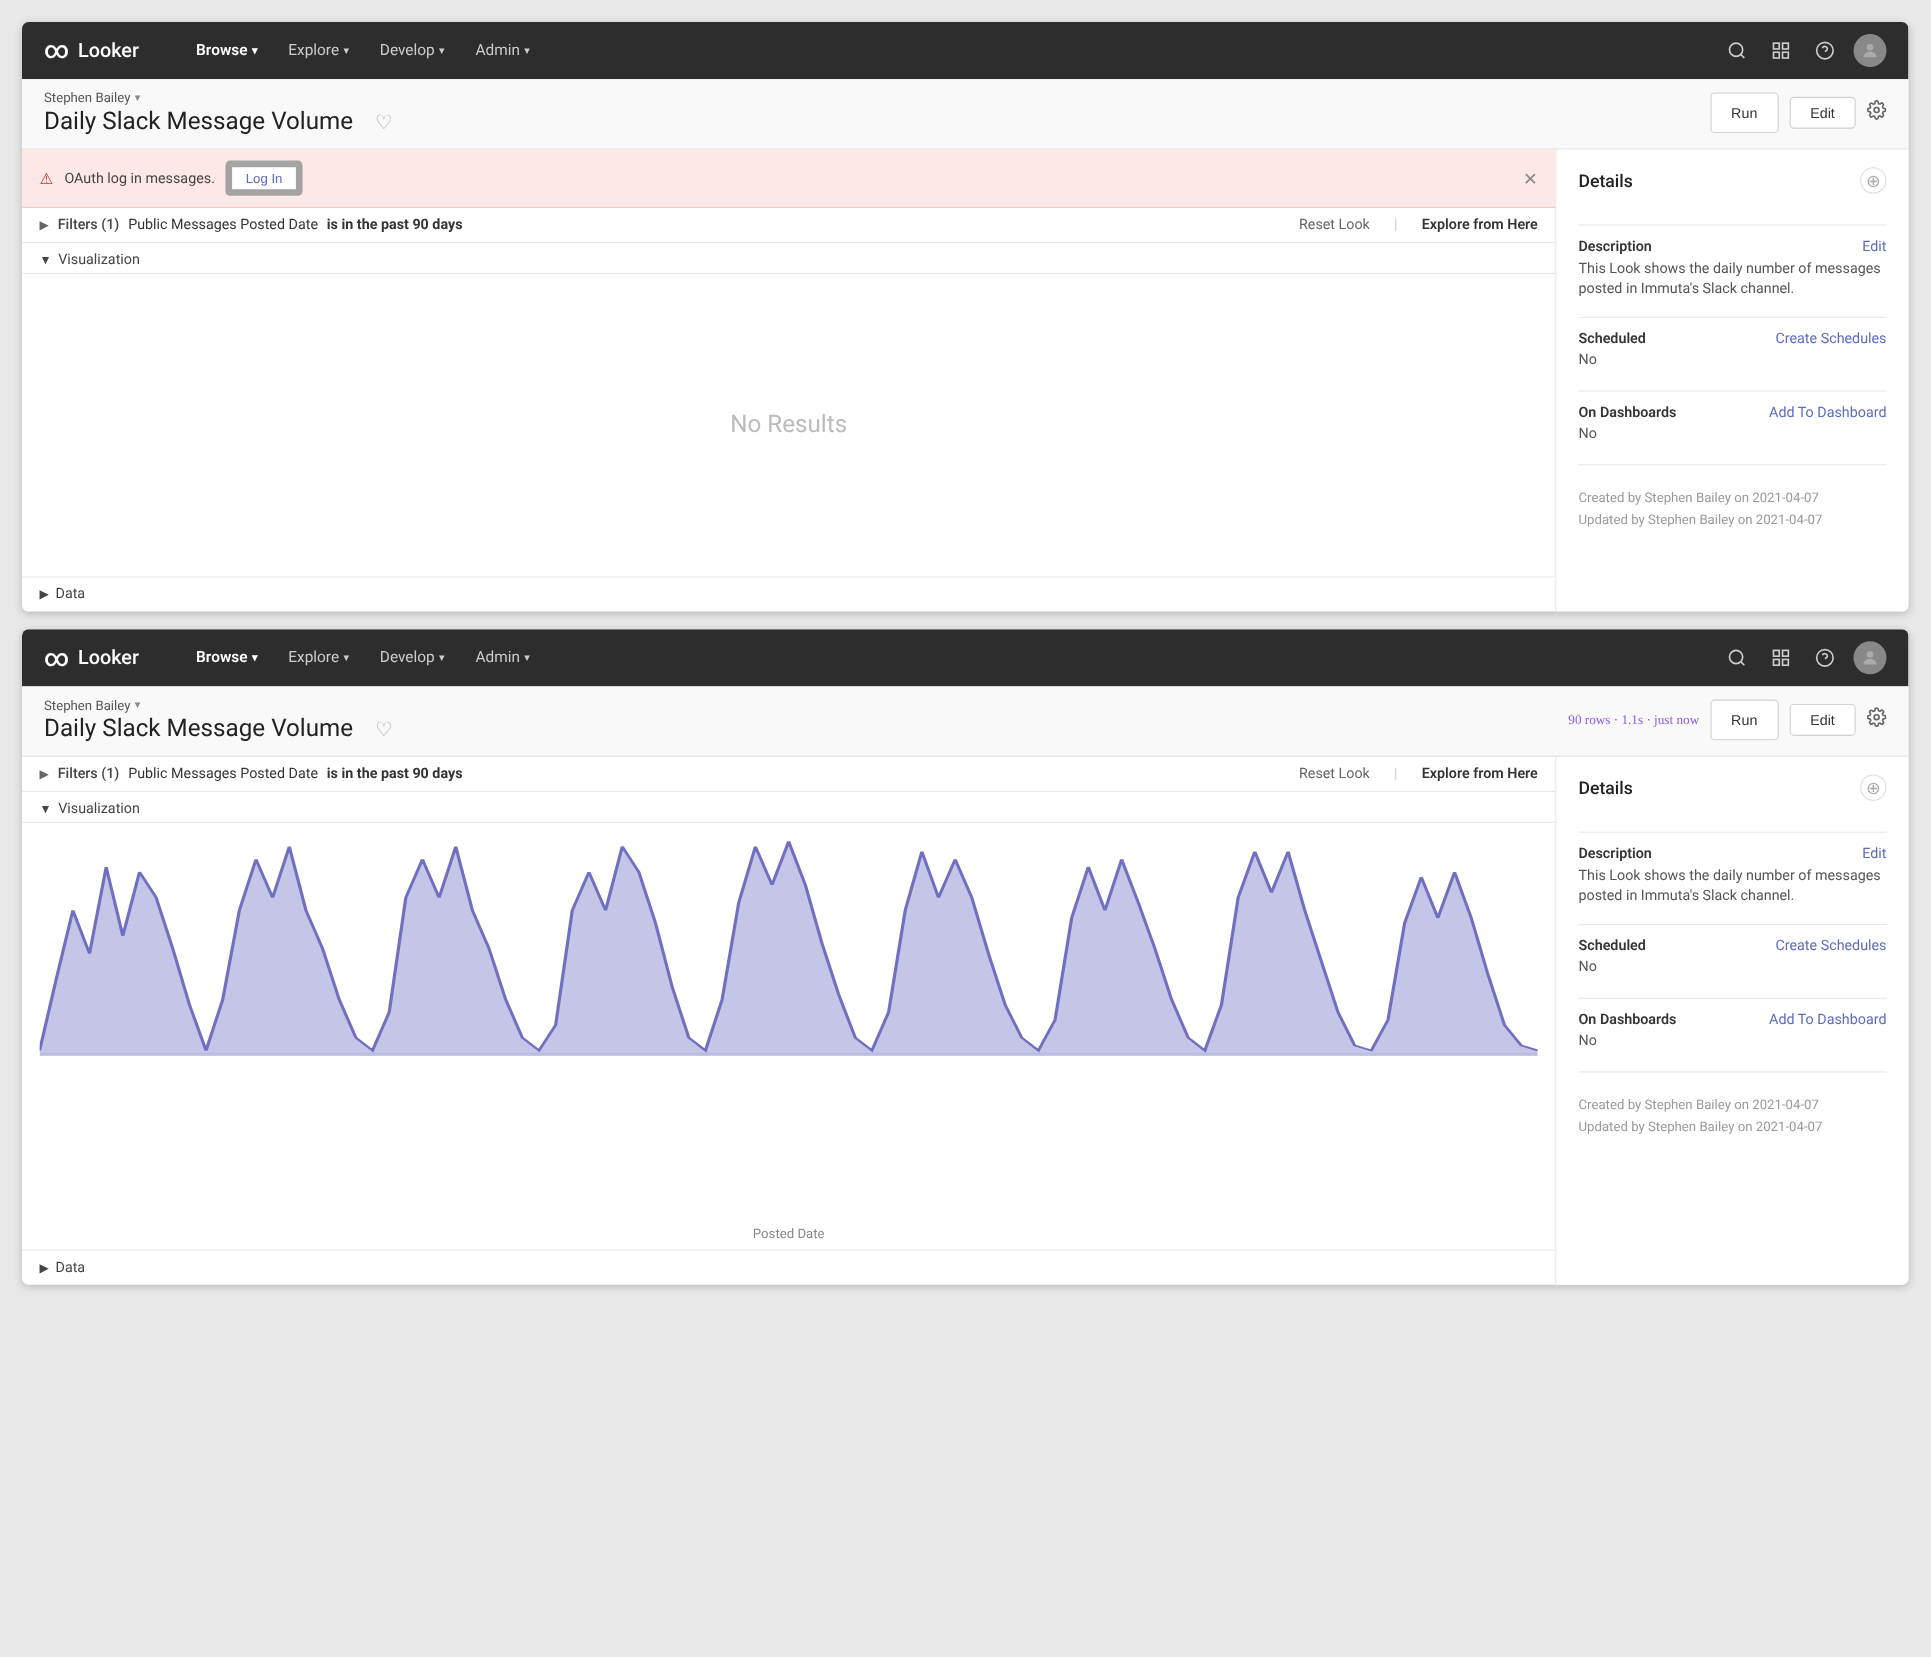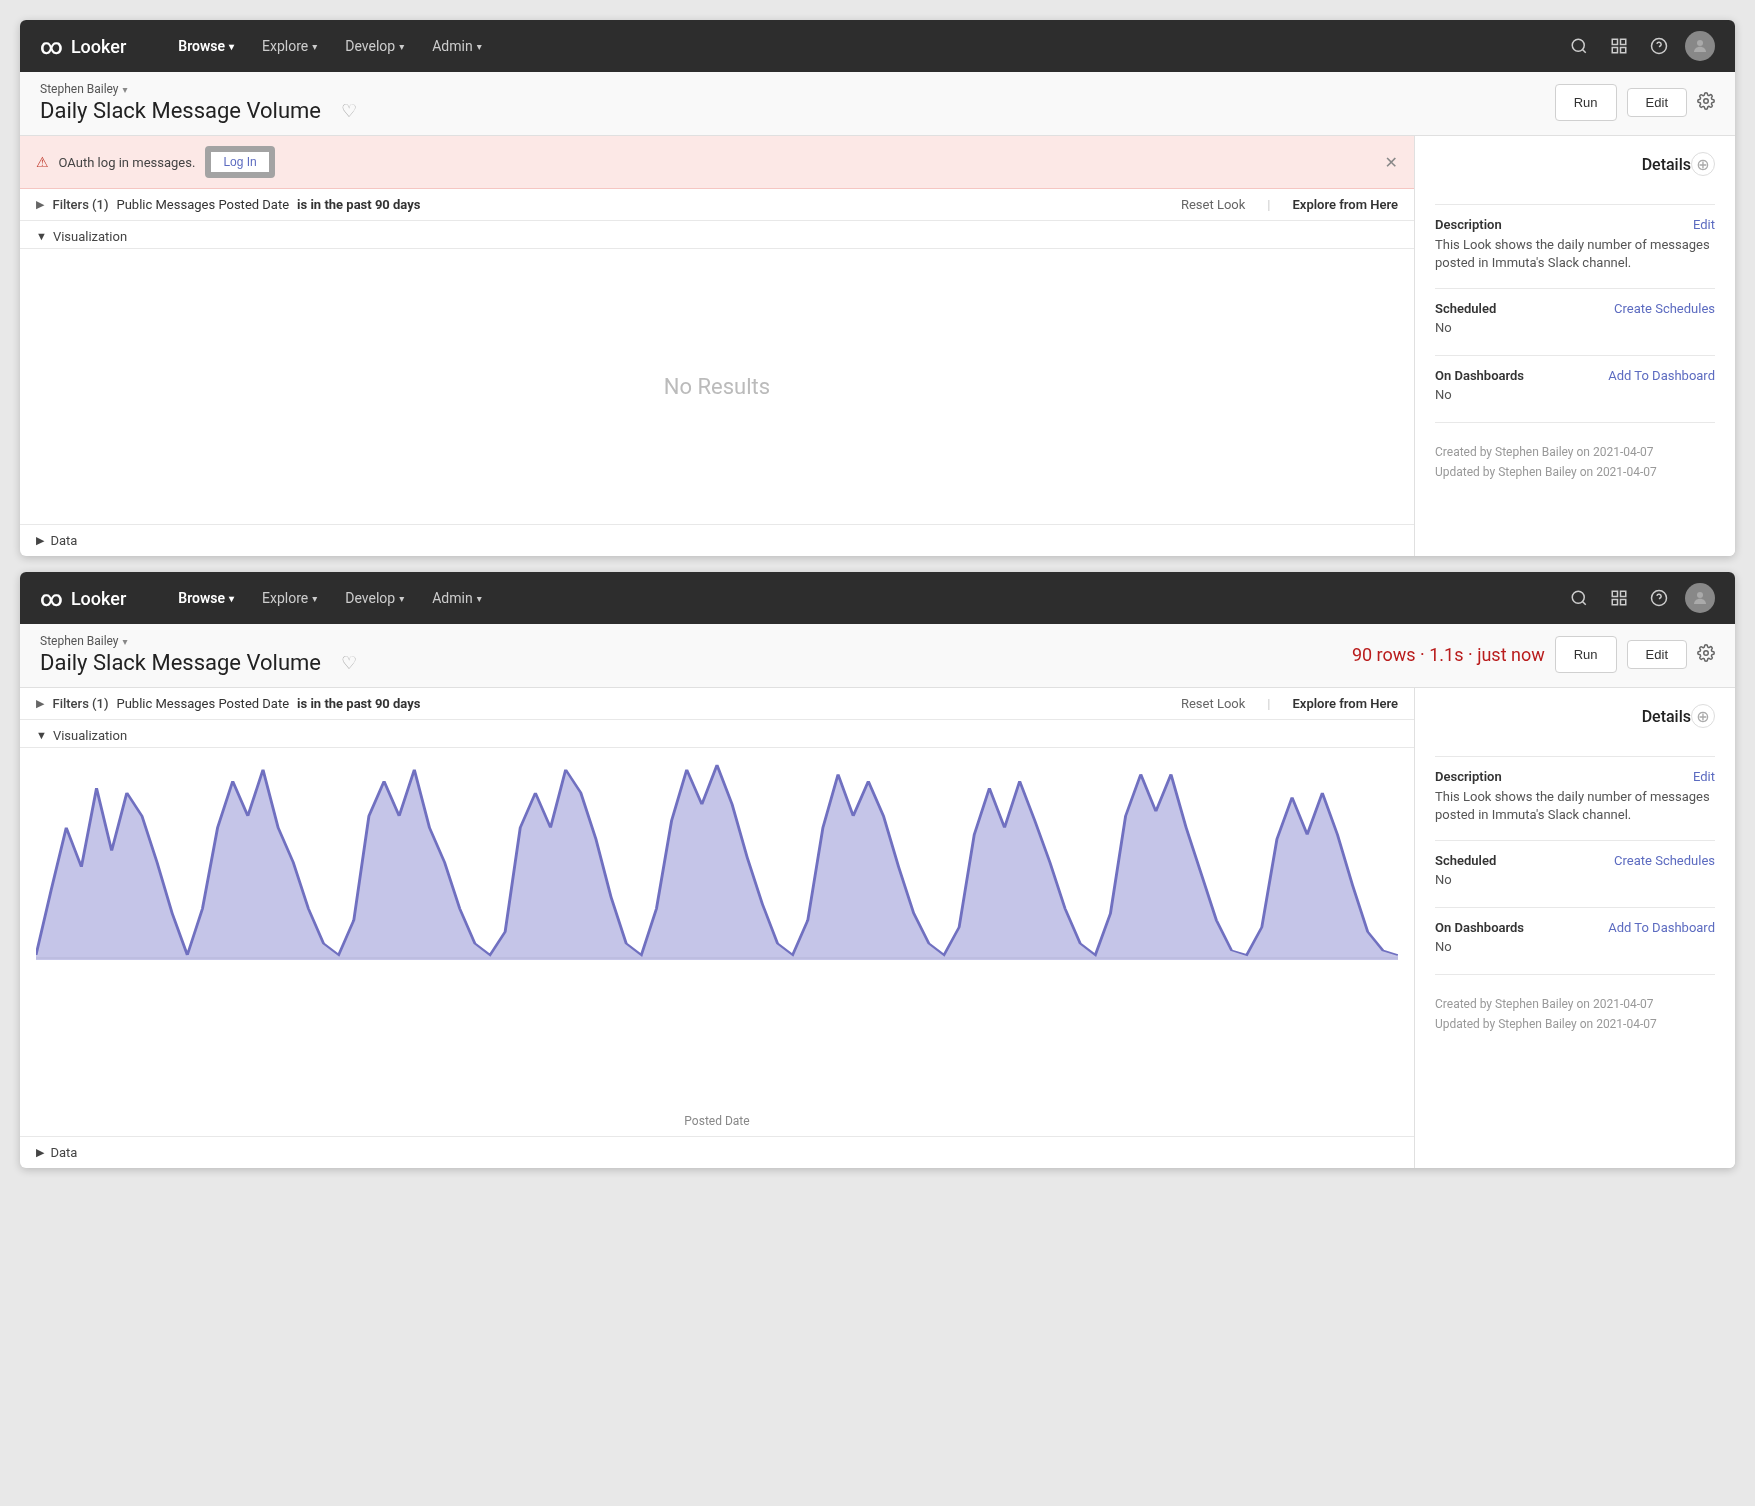--- a/index.html
+++ b/index.html
@@ -116,22 +116,23 @@
       font-size: 18px;
       color: #aaa;
       cursor: pointer;
     }
     .look-header-right {
       display: flex;
       align-items: center;
       gap: 10px;
     }
     .row-info {
-      font-size: 18px;
-      color: #b91c1c;
+      font-size: 12px;
+      color: #8b5cf6;
+      font-family: Liberation Serif, serif;
     }
     .btn-run {
       background: #fff;
       border: 1px solid #d0d0d0;
       border-radius: 4px;
       padding: 10px 18px;
       font-size: 13px;
       cursor: pointer;
       color: #333;
     }
@@ -273,21 +274,21 @@
     .look-sidebar {
       width: 320px;
       background: #fff;
       padding: 16px 20px;
       display: flex;
       flex-direction: column;
       gap: 0;
     }
     .sidebar-header {
       display: flex;
-      justify-content: flex-end;
+      justify-content: space-between;
       align-items: center;
       margin-bottom: 16px;
     }
     .sidebar-title {
       font-size: 16px;
       font-weight: 500;
       color: #222;
     }
     .sidebar-expand-btn {
       color: #aaa;

